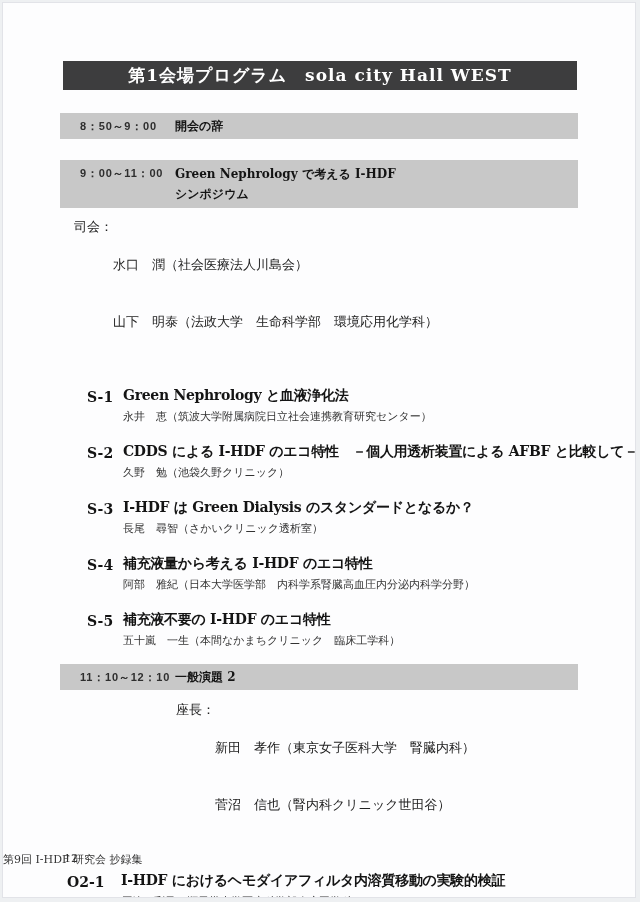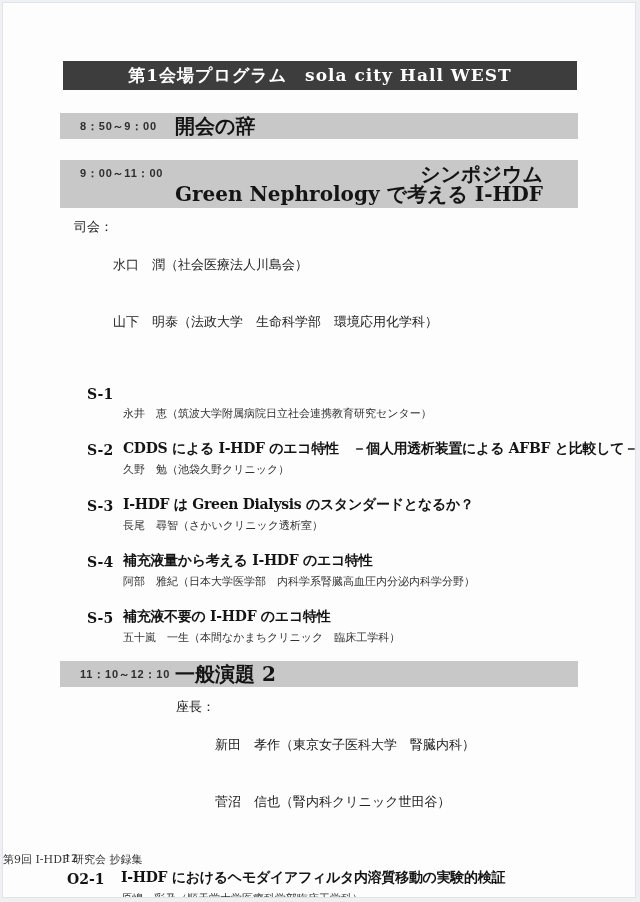--- a/index.html
+++ b/index.html
@@ -40,22 +40,22 @@
   .bar-symposium { margin-top:21px; }
   .bar-general   { margin-top:15px; }
   .time {
     font-family:"Liberation Sans","DejaVu Sans",sans-serif;
     font-size:11px; font-weight:bold; color:#2e2e2e;
     letter-spacing:0.8px;
     width:95px; padding-left:20px; flex:none;
     line-height:18px;
   }
   .bar-title {
-    font-size:20px; font-weight:bold; color:#141414;
-    line-height:18px; white-space:pre;text-align:right;
+    font-size:12px; font-weight:bold; color:#141414;
+    line-height:18px; white-space:pre;
   }
   .bar-titles .bar-title { line-height:20px; }
   
   .chairs {
     display:flex;
     font-size:13px; color:#222;
     line-height:19px;
     white-space:pre;
   }
   .chairs-symposium { margin:9px 0 0 71px; }
@@ -100,36 +100,37 @@
   <div class="header-bar">第1会場プログラム　sola city Hall WEST</div>
 
   <div class="session-bar bar-opening">
     <span class="time">8：50～9：00</span>
     <span class="bar-title">開会の辞</span>
   </div>
 
   <div class="session-bar bar-symposium">
     <span class="time">9：00～11：00</span>
     <div class="bar-titles">
+      <div class="bar-title">Green Nephrology で考える I-HDF</div>
       <div class="bar-title">シンポジウム</div>
-      <div class="bar-title">Green Nephrology で考える I-HDF</div>
     </div>
   </div>
 
   <div class="chairs chairs-symposium">
     <span class="chair-label">司会：</span>
     <div class="chair-names">
       <div>水口　潤（社会医療法人川島会）</div>
       <div>山下　明泰（法政大学　生命科学部　環境応用化学科）</div>
     </div>
   </div>
 
   <div class="talk s-talk">
     <div class="talk-head">
       <span class="talk-id">S-1</span>
+      <span class="talk-title">Green Nephrology と血液浄化法</span>
     </div>
     <div class="talk-author">永井　恵（筑波大学附属病院日立社会連携教育研究センター）</div>
   </div>
 
   <div class="talk s-talk">
     <div class="talk-head">
       <span class="talk-id">S-2</span>
       <span class="talk-title">CDDS による I-HDF のエコ特性　－個人用透析装置による AFBF と比較して－</span>
     </div>
     <div class="talk-author">久野　勉（池袋久野クリニック）</div>

